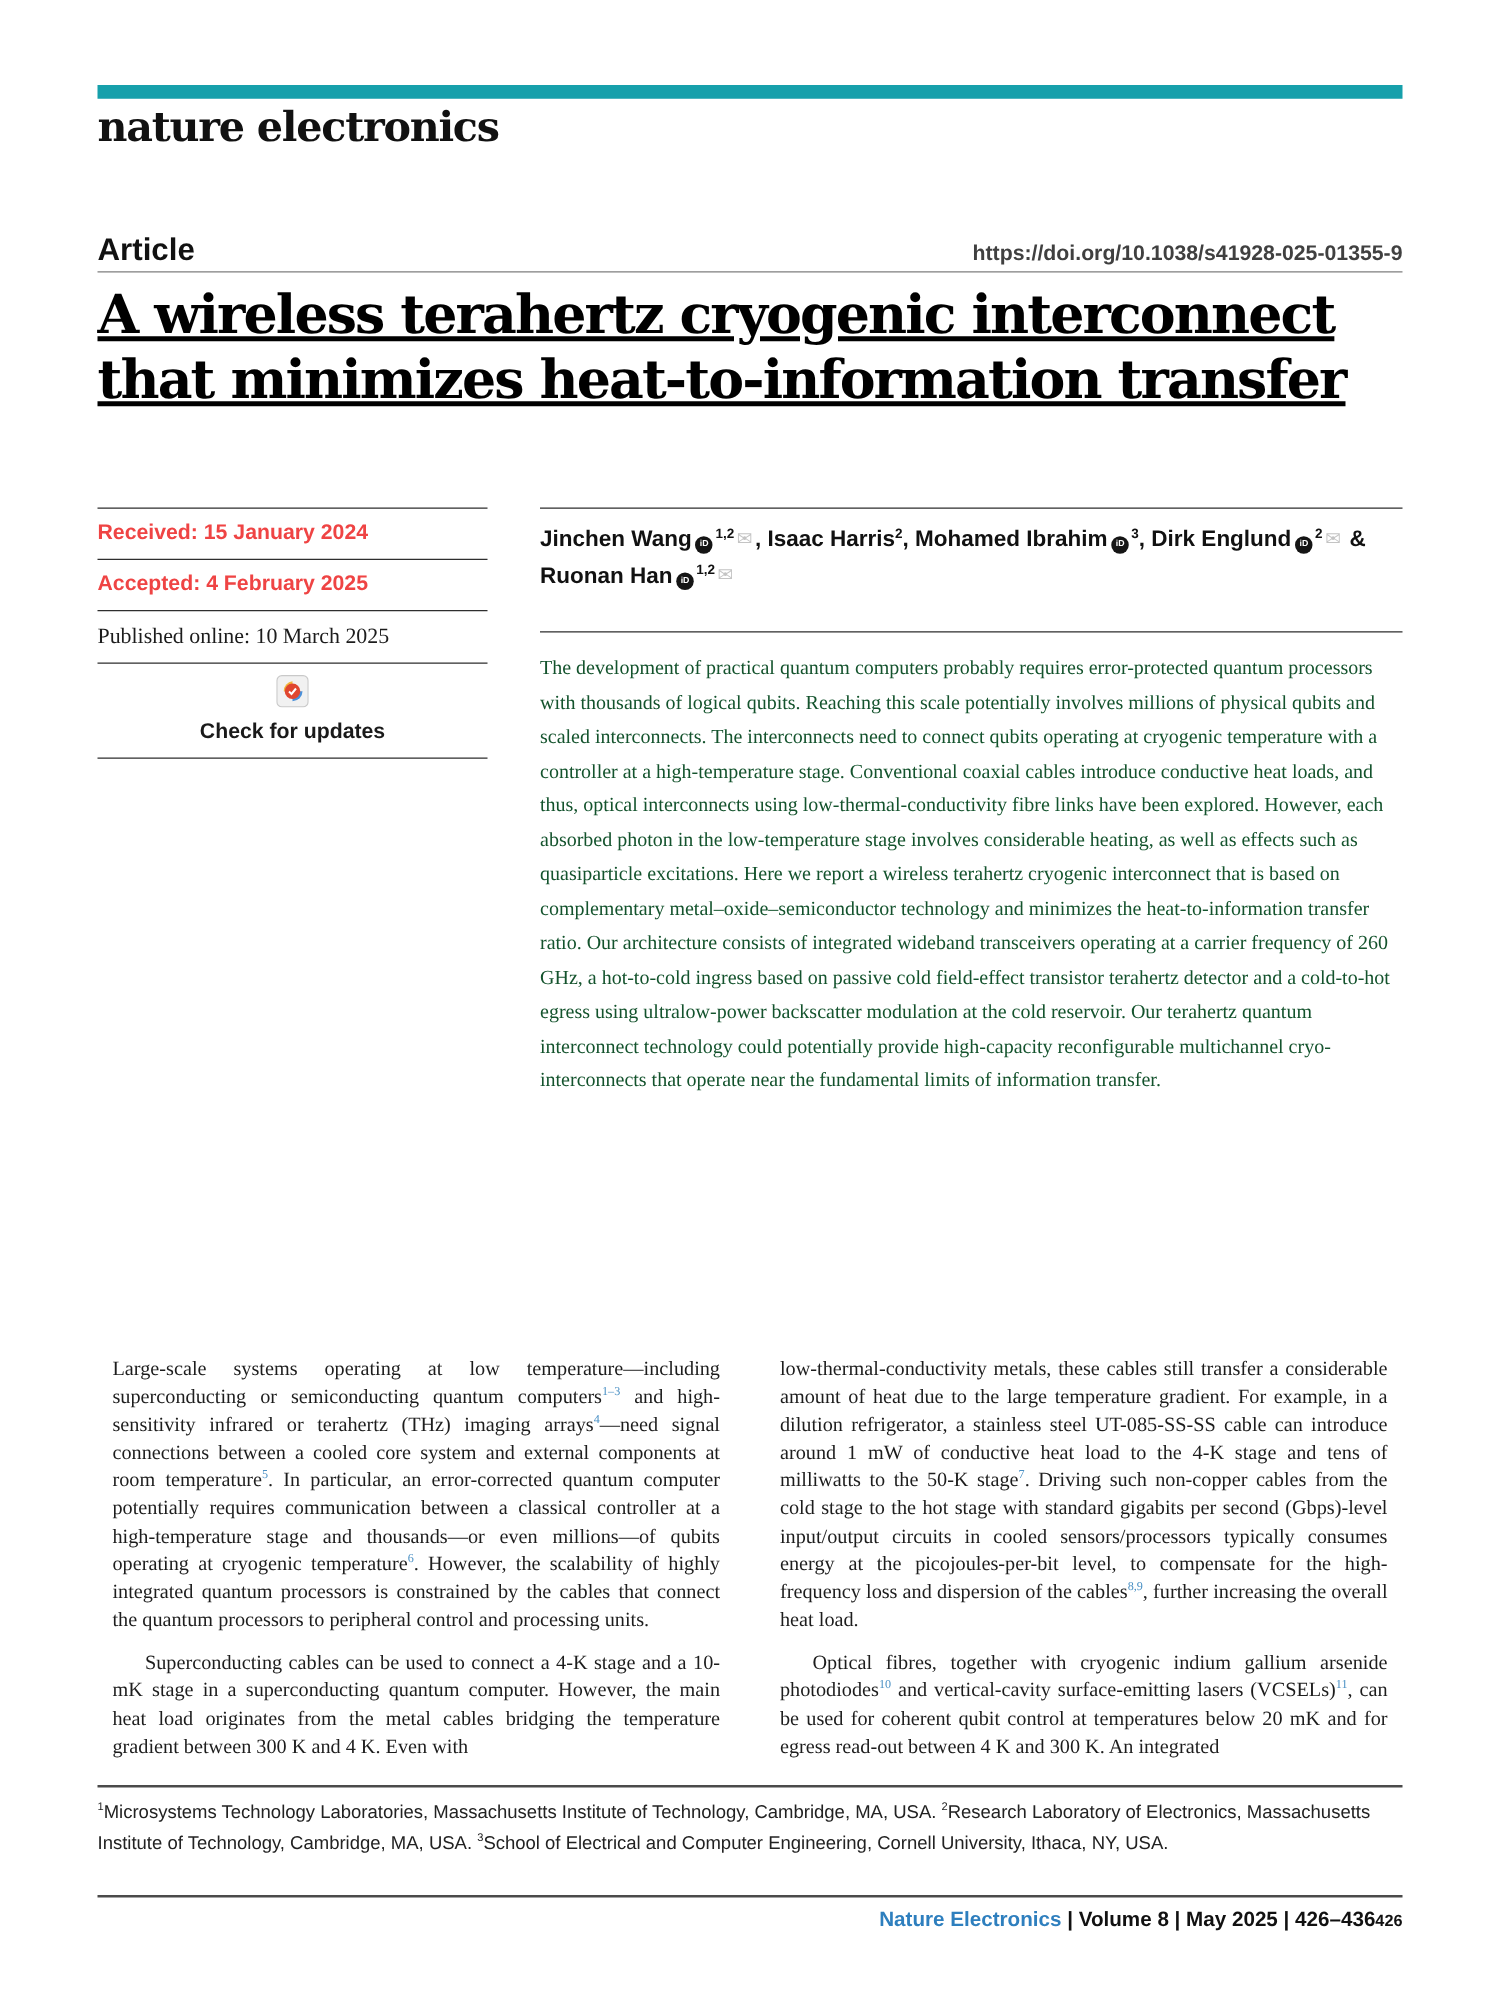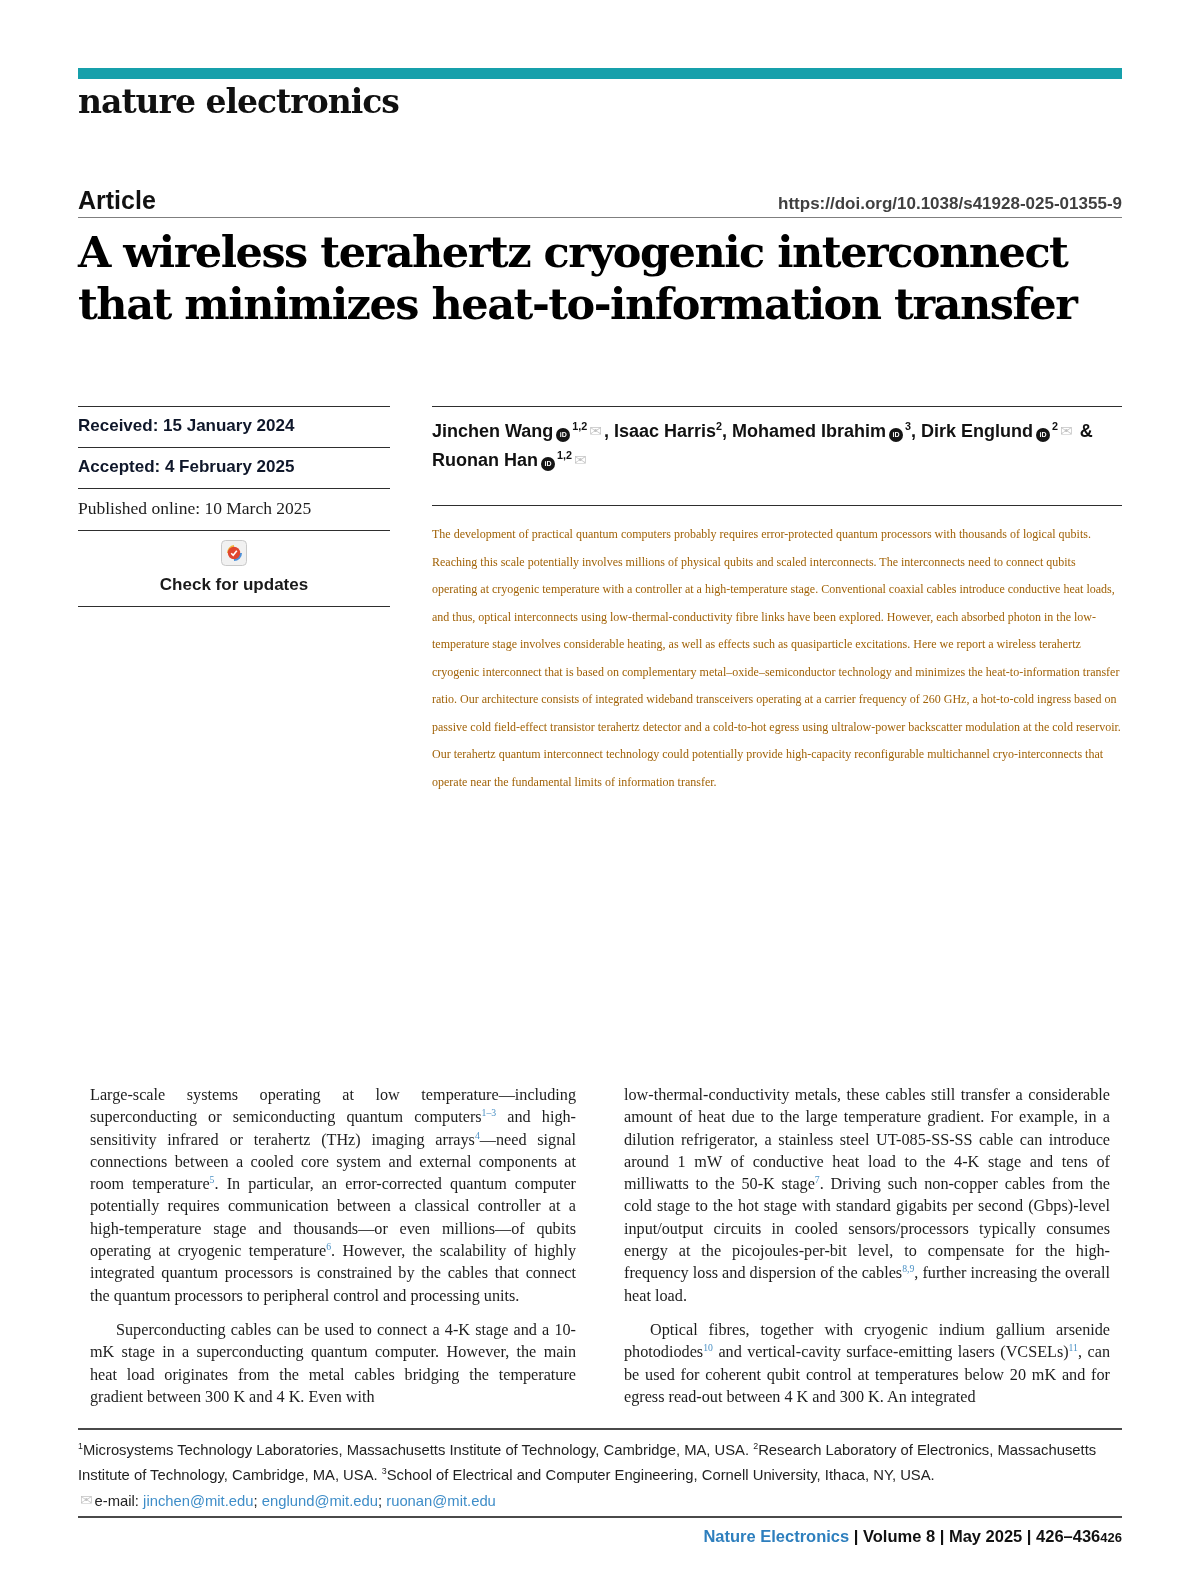--- a/index.html
+++ b/index.html
@@ -19,30 +19,30 @@
   .hdr-rule{position:absolute;left:78px;right:78px;top:217px;border-top:1.5px solid #7f7f7f;}
 
   .title{position:absolute;left:78px;right:78px;top:226px;font-family:"DejaVu Serif",serif;
         font-weight:700;font-size:43px;line-height:52px;letter-spacing:-1.5px;color:#000;}
   .title .tline{display:block;white-space:nowrap;}
 
   .main{position:absolute;left:78px;top:406px;width:1044px;display:flex;gap:42px;}
   .info-col{width:312px;flex:none;}
   .info-row{border-top:1.5px solid #2e2e2e;padding:9px 0 11px;font-size:17px;}
   .info-row.last{border-bottom:1.5px solid #2e2e2e;}
-  .info-bold{font-weight:700;color:#0f172a;}
+  .info-bold{font-weight:700;color:#ef4444;}
   .info-serif{font-family:"Liberation Serif",serif;font-size:17.5px;color:#1c1c1c;}
   .check-row{display:flex;align-items:center;gap:9px;font-weight:700;cursor:pointer;flex-direction:column;}
   .crossmark{width:26px;height:26px;flex:none;}
 
   .right-col{flex:1;min-width:0;}
   .authors{border-top:1.5px solid #2e2e2e;padding-top:10px;height:99px;box-sizing:border-box;
         font-weight:700;font-size:18px;line-height:29px;color:#111;}
   .abstract{border-top:1.5px solid #2e2e2e;padding-top:15px;font-family:"Liberation Serif",serif;
-        font-size:12px;line-height:27.5px;color:#a16207;}
+        font-size:16px;line-height:27.5px;color:#14532d;}
   .abstract p{margin:0;}
 
   .body-cols{position:absolute;left:78px;top:1072px;width:1044px;display:flex;gap:24px;}
   .col{flex:1;min-width:0;font-family:"Liberation Serif",serif;font-size:16.2px;
         line-height:22.3px;color:#1d1d1d;text-align:justify;}
   .col p{margin:12px;}
   .col p.indent{text-indent:26px;}
 
   .sup{font-size:0.6em;vertical-align:super;line-height:0;text-align:right;}
   .ref{color:#4A90C4;}
@@ -72,21 +72,21 @@
   <div class="teal-band"></div>
 
   <div class="journal-logo">nature electronics</div>
 
   <div class="hdr-row">
     <span class="article-label">Article</span>
     <a class="doi-link">https://doi.org/10.1038/s41928-025-01355-9</a>
   </div>
   <div class="hdr-rule"></div>
 
-  <h1 class="title" style="margin:0;">
+  <h1 class="title" style="margin:0;text-decoration:underline;">
     <span class="tline">A wireless terahertz cryogenic interconnect</span>
     <span class="tline">that minimizes heat-to-information transfer</span>
   </h1>
 
   <div class="main">
     <div class="info-col">
       <div class="info-row">
         <span class="info-bold">Received: 15 January 2024</span>
       </div>
       <div class="info-row">
@@ -121,21 +121,20 @@
       <p class="indent"><span>Superconducting cables can be used to connect a 4-K stage and a 10-mK stage in a superconducting quantum computer. However, the main heat load originates from the metal cables bridging the temperature gradient between 300 K and 4 K. Even with</span></p>
     </div>
     <div class="col">
       <p><span>low-thermal-conductivity metals, these cables still transfer a considerable amount of heat due to the large temperature gradient. For example, in a dilution refrigerator, a stainless steel UT-085-SS-SS cable can introduce around 1 mW of conductive heat load to the 4-K stage and tens of milliwatts to the 50-K stage</span><span class="sup ref">7</span><span>. Driving such non-copper cables from the cold stage to the hot stage with standard gigabits per second (Gbps)-level input/output circuits in cooled sensors/processors typically consumes energy at the picojoules-per-bit level, to compensate for the high-frequency loss and dispersion of the cables</span><span class="sup ref">8,9</span><span>, further increasing the overall heat load.</span></p>
       <p class="indent"><span>Optical fibres, together with cryogenic indium gallium arsenide photodiodes</span><span class="sup ref">10</span><span> and vertical-cavity surface-emitting lasers (VCSELs)</span><span class="sup ref">11</span><span>, can be used for coherent qubit control at temperatures below 20 mK and for egress read-out between 4 K and 300 K. An integrated</span></p>
     </div>
   </div>
 
   <div class="footnote">
     <p><span class="sup">1</span><span>Microsystems Technology Laboratories, Massachusetts Institute of Technology, Cambridge, MA, USA. </span><span class="sup">2</span><span>Research Laboratory of Electronics, Massachusetts Institute of Technology, Cambridge, MA, USA. </span><span class="sup">3</span><span>School of Electrical and Computer Engineering, Cornell University, Ithaca, NY, USA. </span></p>
-    <p><span class="inline-icon envelope-icon">✉</span><span>e-mail: </span><span class="email-link">jinchen@mit.edu</span><span>; </span><span class="email-link">englund@mit.edu</span><span>; </span><span class="email-link">ruonan@mit.edu</span></p>
   </div>
 
   <div class="footer">
     <span>
       <span class="footer-journal">Nature Electronics</span><span> | Volume 8 | May 2025 | 426–436</span>
     </span>
     <span class="footer-page">426</span>
   </div>
 
 </div>

